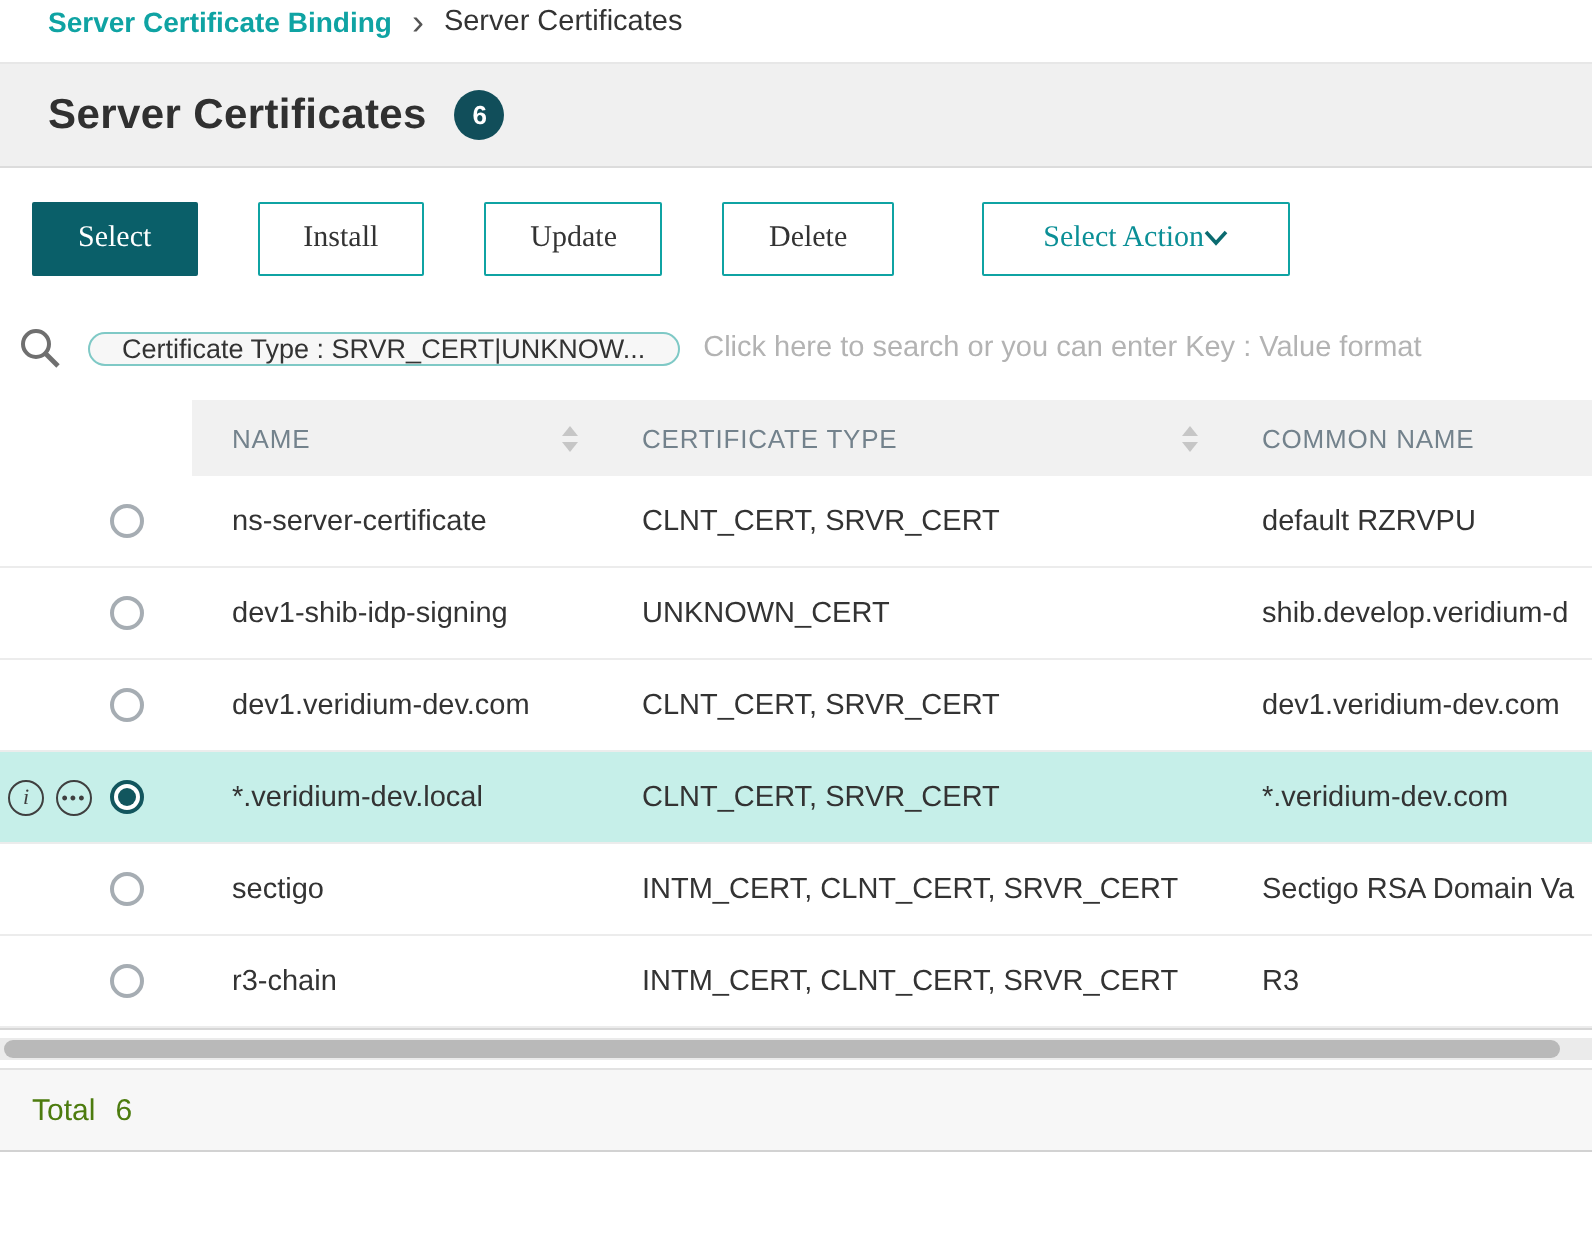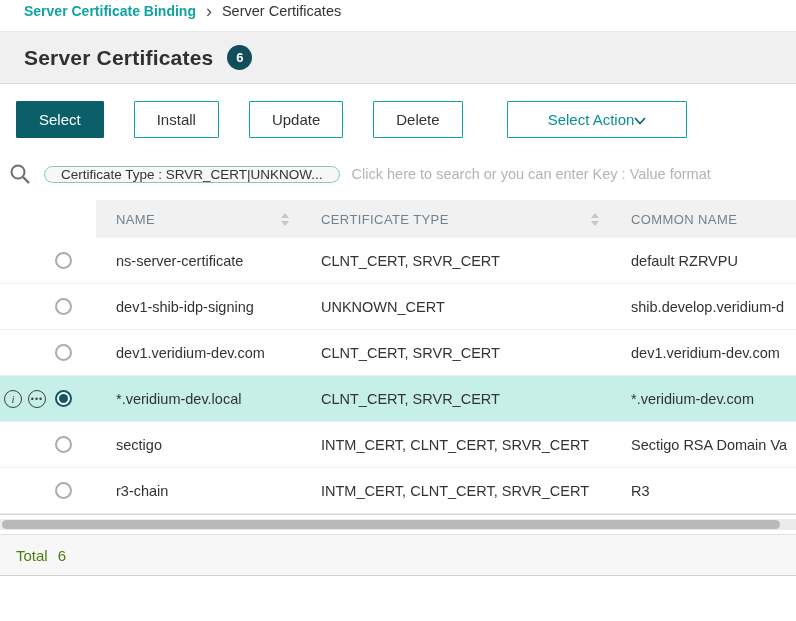--- a/index.html
+++ b/index.html
@@ -14,25 +14,25 @@
 
   
   .titlebar { display:flex; align-items:center; gap:14px; background:#f0f0f0;
     border-top:1px solid #e7e7e7; border-bottom:1px solid #dcdcdc; padding:13px 24px; }
   .page-title { font-size:21px; font-weight:700; color:#303030; letter-spacing:.2px; }
   .count-badge { width:25px; height:25px; border-radius:50%; background:#114e5a; color:#fff;
     font-size:13px; font-weight:700; display:flex; align-items:center; justify-content:center; }
 
   
   .toolbar { display:flex; align-items:center; gap:30px; padding:17px 16px 14px 16px; background:#fff; }
-  .btn { font-family:Liberation Sans, sans-serif; font-size:15px; padding:9px 22px; background:#fff;
+  .btn { font-family:Liberation Serif, serif; font-size:15px; padding:9px 22px; background:#fff;
     border:1px solid #0fa3a3; color:#333; cursor:pointer; border-radius:1px; }
   .btn-primary { background:#0a5f69; border-color:#0a5f69; color:#fff; }
   .btn-action { color:#0b8f96; display:inline-flex; align-items:center; 
-    padding:9px 40px; margin-left:14px; }
+    padding:9px 30px; margin-left:14px; }
   .chev-down { display:inline-block; }
 
   
   .searchrow { display:flex; align-items:center; gap:12px; padding:10px 16px 14px 8px; background:#fff; }
   .search-icon { flex:0 0 auto; display:flex; align-items:center; }
   .filter-chip { display:inline-flex; align-items:center; background:#f7f7f7;
     border:1px solid #7fc9c6; border-radius:16px; padding:0 16px; font-size:13.5px;
     color:#333; white-space:nowrap; cursor:pointer; }
   .search-input { flex:1; border:none; outline:none; font-family:inherit; font-size:14.5px;
     color:#737373; background:transparent; }

